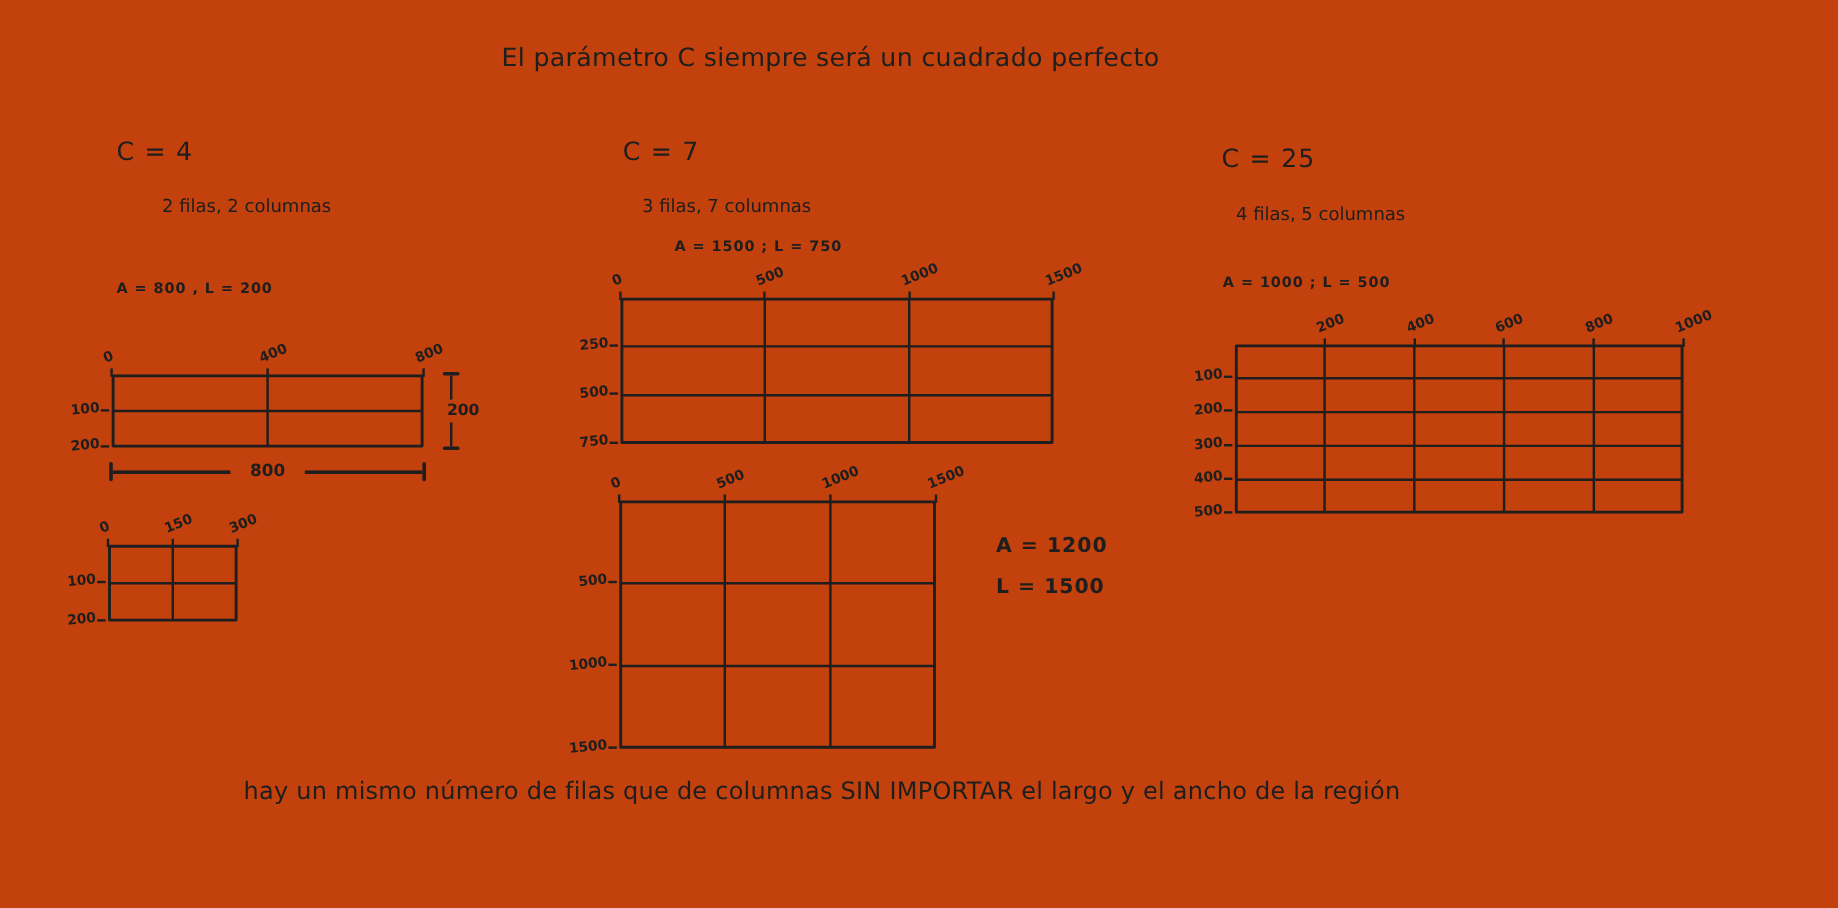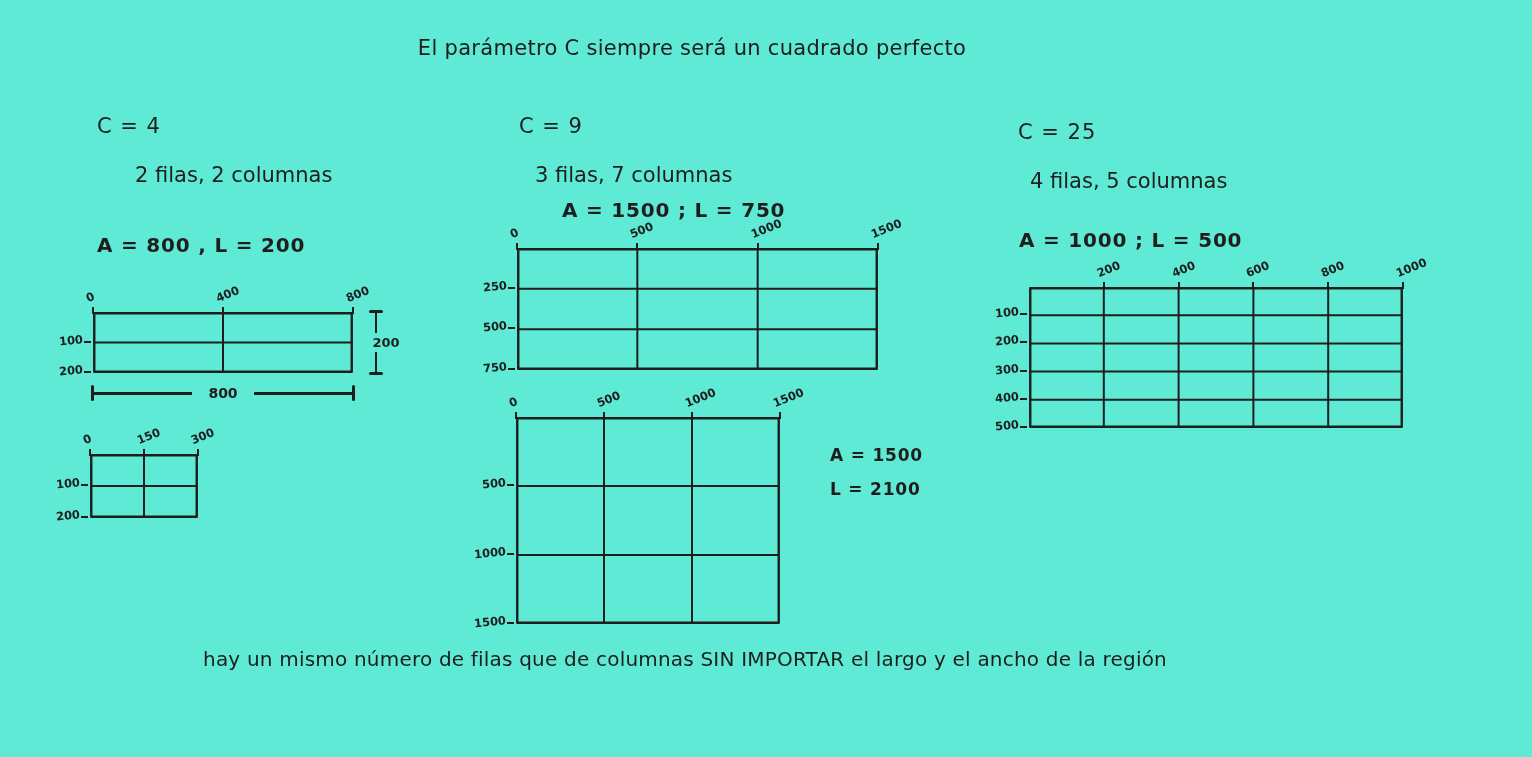--- a/index.html
+++ b/index.html
@@ -1,20 +1,20 @@
 <!DOCTYPE html>
 <html><head>
 <meta charset="utf-8">
 <style>
   html, body { margin: 0; padding: 0; background: #ffffff; }
   .canvas {
     position: relative;
     width: 1532px;
     height: 757px;
-    background: #5eead4;
+    background: #c2410c;
     color: #1e1e1e;
     font-family: "DejaVu Sans", sans-serif;
     overflow: hidden;
   }
   .title {
     position: absolute;
     top: 36px;
     left: 0;
     width: 1384px;
     text-align: center;
@@ -24,24 +24,24 @@
   .footer {
     position: absolute;
     left: 203px;
     top: 644px;
     font-size: 20px;
     line-height: 31px;
     letter-spacing: 0.2px;
   }
   #sections { position: absolute; inset: 0; }
   .sec-head { position: absolute; font-size: 21px; letter-spacing: 1px; }
-  .sec-sub  { position: absolute; font-size: 21px; }
+  .sec-sub  { position: absolute; font-size: 15px; }
   .grid-label {
     position: absolute;
-    font-size: 20px;
+    font-size: 12px;
     font-weight: bold;
     letter-spacing: 0.8px;
     white-space: nowrap;
   }
   .grid { position: absolute; }
   .grid svg { display: block; overflow: visible; }
   .xtick {
     position: absolute;
     font-size: 11.5px;
     font-weight: bold;
@@ -138,21 +138,21 @@
         <span class="tickdash-x" style="left: -1px; top: -5px;"></span>
         <span class="xtick" style="left: 50px; top: -21px;">150</span>
         <span class="tickdash-x" style="left: 53px; top: -5px;"></span>
         <span class="xtick" style="left: 104px; top: -21px;">300</span>
         <span class="tickdash-x" style="left: 107px; top: -5px;"></span>
         <span class="ytick" style="left: -46px; top: 23px;">100</span>
         <span class="tickdash-y" style="left: -9px; top: 30px;"></span>
         <span class="ytick" style="left: -46px; top: 55px;">200</span>
         <span class="tickdash-y" style="left: -9px; top: 62px;"></span>
       </div>
-      <div class="sec-head" style="left: 519px; top: 114px;">C = 9</div>
+      <div class="sec-head" style="left: 519px; top: 114px;">C = 7</div>
       <div class="sec-sub" style="left: 535px; top: 163px;">3 filas, 7 columnas</div>
       <div class="grid-label" style="left: 562px; top: 198px;">A = 1500 ;  L = 750</div>
       <div class="grid" style="left: 517px; top: 248px; width: 361px; height: 122px;">
         <svg width="361" height="122">
           <rect x="1.25" y="1.25" width="358.5" height="119.5" fill="none" stroke="#1e1e1e" stroke-width="2.4" stroke-linejoin="round"></rect>
           <line x1="120.33333333333333" y1="1.5" x2="120.33333333333333" y2="120.5" stroke="#1e1e1e" stroke-width="2" stroke-linecap="round"></line>
           <line x1="240.66666666666666" y1="1.5" x2="240.66666666666666" y2="120.5" stroke="#1e1e1e" stroke-width="2" stroke-linecap="round"></line>
           <line x1="1.5" y1="40.666666666666664" x2="359.5" y2="40.666666666666664" stroke="#1e1e1e" stroke-width="2" stroke-linecap="round"></line>
           <line x1="1.5" y1="81.33333333333333" x2="359.5" y2="81.33333333333333" stroke="#1e1e1e" stroke-width="2" stroke-linecap="round"></line>
         </svg>
@@ -187,22 +187,22 @@
         <span class="tickdash-x" style="left: 175px; top: -5px;"></span>
         <span class="xtick" style="left: 260px; top: -21px;">1500</span>
         <span class="tickdash-x" style="left: 263px; top: -5px;"></span>
         <span class="ytick" style="left: -46px; top: 60px;">500</span>
         <span class="tickdash-y" style="left: -9px; top: 67px;"></span>
         <span class="ytick" style="left: -46px; top: 129px;">1000</span>
         <span class="tickdash-y" style="left: -9px; top: 136px;"></span>
         <span class="ytick" style="left: -46px; top: 198px;">1500</span>
         <span class="tickdash-y" style="left: -9px; top: 205px;"></span>
         <div class="side-labels" style="left: 314px; top: 21px;">
-          <div>A = 1500</div>
-          <div>L = 2100</div>
+          <div>A = 1200</div>
+          <div>L = 1500</div>
         </div>
       </div>
       <div class="sec-head" style="left: 1018px; top: 120px;">C = 25</div>
       <div class="sec-sub" style="left: 1030px; top: 169px;">4 filas, 5 columnas</div>
       <div class="grid-label" style="left: 1019px; top: 228px;">A = 1000  ;  L = 500</div>
       <div class="grid" style="left: 1029px; top: 287px; width: 374px; height: 141px;">
         <svg width="374" height="141">
           <rect x="1.25" y="1.25" width="371.5" height="138.5" fill="none" stroke="#1e1e1e" stroke-width="2.4" stroke-linejoin="round"></rect>
           <line x1="74.8" y1="1.5" x2="74.8" y2="139.5" stroke="#1e1e1e" stroke-width="2" stroke-linecap="round"></line>
           <line x1="149.6" y1="1.5" x2="149.6" y2="139.5" stroke="#1e1e1e" stroke-width="2" stroke-linecap="round"></line>

